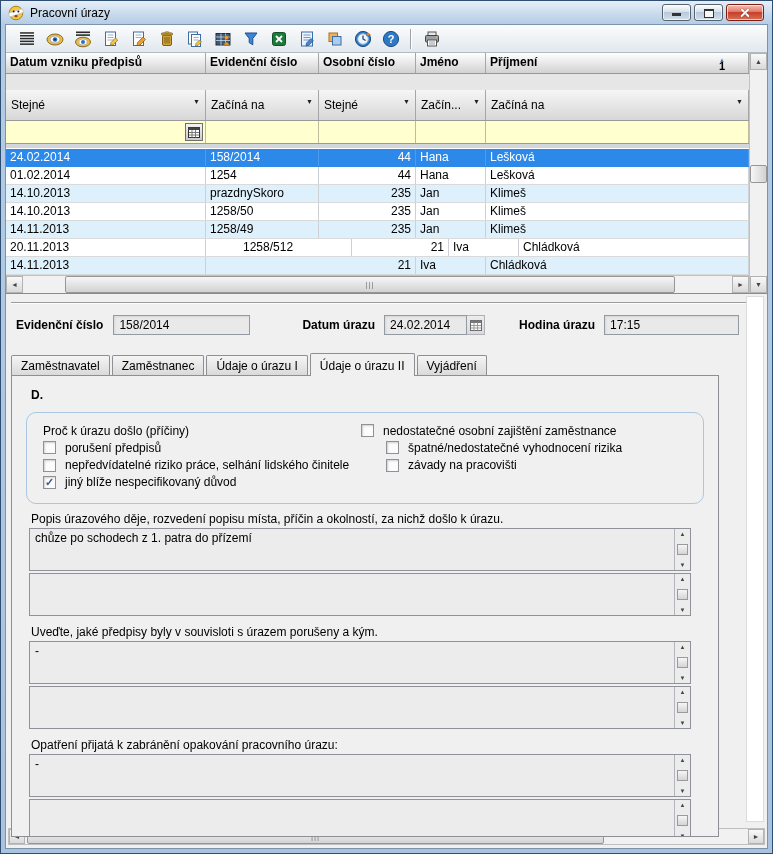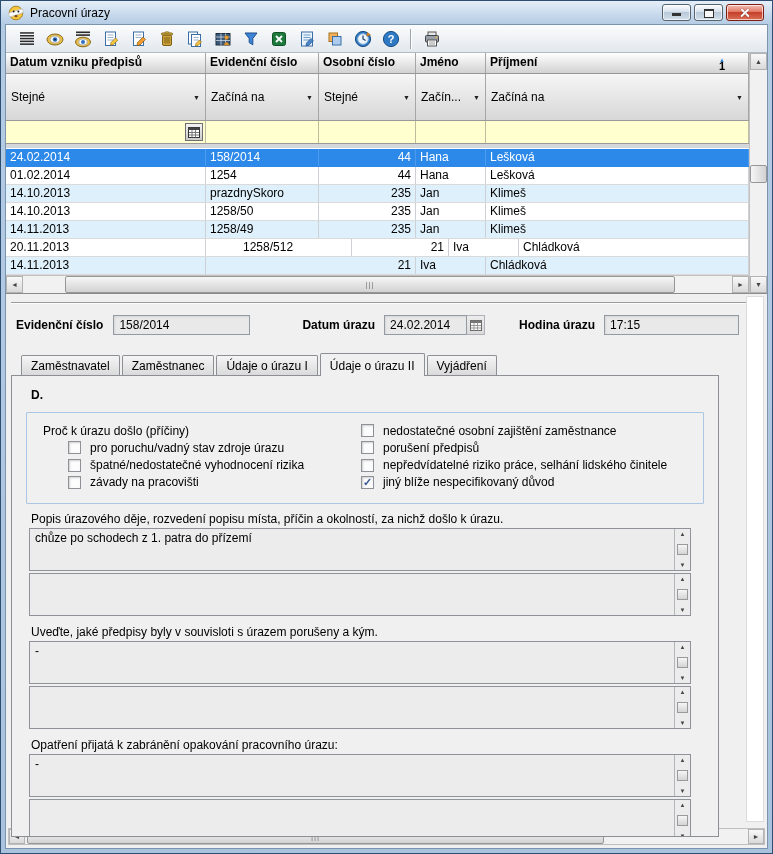--- a/index.html
+++ b/index.html
@@ -45,22 +45,22 @@
   .ghead { flex:0 0 20px; display:flex; position:relative; background:linear-gradient(#ffffff,#d2d2d2);
     border-bottom:1px solid #979797; }
   .ghcell { font-weight:bold; font-size:12px; line-height:19px; padding:0 4px; box-sizing:border-box;
     border-right:1px solid #a6a6a6; white-space:nowrap; overflow:hidden; }
   .colflex { flex:1; }
   .sortbadge { position:absolute; right:24px; top:0; height:20px; display:flex; flex-direction:column;
     align-items:center; justify-content:center; line-height:6px; }
   .sortbadge .sarr { font-size:6px; color:#2a7fd4; }
   .sortbadge .snum { font-size:11px; font-weight:bold; color:#000; }
   .gops { flex:0 0 21px; display:flex; border-bottom:1px solid #9a9a9a; background:#e6e6e6; }
-  .gocell { display:flex; align-items:center; font-size:12px; padding:16px 5px; box-sizing:border-box;
-    border-right:1px solid #a6a6a6; background:linear-gradient(#f6f6f6,#d7d7d7); white-space:nowrap; overflow:hidden; }
+  .gocell { display:flex; align-items:flex-start; font-size:12px; padding:8px 5px; box-sizing:border-box;
+    border-right:1px solid #a6a6a6; background:linear-gradient(#f6f6f6,#d7d7d7); white-space:nowrap; overflow:hidden;margin-top:16px; }
   .oparrow { margin-left:auto; font-size:7px; color:#222; padding-left:4px; }
   .gins { flex:0 0 22px; display:flex; background:#ffffd0; border-bottom:1px solid #9a9a9a; }
   .gfcell { box-sizing:border-box; border-right:1px solid #bdbd9d; display:flex; align-items:center;
     justify-content:flex-end; padding:1px 2px; }
   .calbtn { width:18px; height:18px; box-sizing:border-box; border:1px solid #6f6f6f;
     background:linear-gradient(#f4f4f4,#cbcbcb); display:flex; align-items:center; justify-content:center; }
   .gspacer { flex:0 0 4px; background:#d3d7dc; border-bottom:1px solid #ffffff; }
   .grows { flex:1; overflow:hidden; }
   .grow { height:18px; display:flex; font-size:12px; line-height:17px; border-bottom:1px solid #dadada;
     box-sizing:border-box; background:#fff; }
@@ -88,32 +88,32 @@
   
   .detail { flex:1; position:relative; background:#f0f0f0; }
   .divider { margin:8px 5px 0 5px; border-top:1px solid #9b9b9b; border-bottom:1px solid #fdfdfd; height:0; }
   .fields { display:flex; align-items:center; margin:10px 0 0 10px; height:22px; font-size:12px; }
   .flabel { font-weight:bold; white-space:nowrap; }
   .finput { height:20px; box-sizing:border-box; background:#e9e9e9; border:1px solid #949aa3;
     box-shadow:inset 1px 1px 2px rgba(0,0,0,.08); padding:1px 5px; font-size:12px; line-height:16px; }
   .calbtn2 { width:18px; height:20px; box-sizing:border-box; border:1px solid #949aa3; border-left:none;
     background:linear-gradient(#ececec,#d2d2d2); display:flex; align-items:center; justify-content:center; opacity:.7; }
 
-  .tabs { display:flex; align-items:flex-end; margin:16px 0 0 15px; height:23px; position:relative; z-index:2; }
+  .tabs { display:flex; align-items:flex-end; margin:16px 0 0 5px; height:23px; position:relative; z-index:2; }
   .tab { box-sizing:border-box; height:20px; padding:3px 9px 0 9px; margin-right:2px; font-size:12px;
     background:linear-gradient(#f5f5f5,#dadada); border:1px solid #8c8f93; border-bottom:none;
     border-radius:2px 2px 0 0; white-space:nowrap; }
   .tab.active { height:23px; padding-top:5px; background:#f0f0f0; margin-bottom:-1px; }
 
   .tabpanel { position:relative; z-index:1; margin-left:5px; width:708px; height:462px; box-sizing:border-box;
     border:1px solid #8c8f93; background:#f0f0f0; padding:8px 12px 0 12px; overflow:hidden; }
   .dheading { font-weight:bold; font-size:12px; margin:4px 0 10px 7px; }
 
   .causes-box { box-sizing:border-box; height:92px; margin:0 2px 8px 2px; padding:9px 0 12px 16px;
-    border:1px solid #a9c7e3; border-radius:1px; display:grid; grid-template-columns:318px 1fr;
+    border:1px solid #a9c7e3; border-radius:10px; display:grid; grid-template-columns:318px 1fr;
     align-items:center; font-size:12px; }
   .chkrow { display:flex; align-items:center; gap:9px; }
   .chkrow.indent { padding-left:25px; }
   .chk { flex:0 0 13px; width:13px; height:13px; box-sizing:border-box; background:#fcfcfc;
     border:1px solid #8e9297; box-shadow:inset 1px 1px 2px rgba(0,0,0,.18);
     font-size:11px; line-height:11px; text-align:center; color:#3c5a96; }
   .chk.checked::after { content:"✓"; font-weight:bold; }
   .chklabel { white-space:nowrap; }
 
   .tsec { margin:0 0 9px 5px; }
@@ -489,24 +489,20 @@
         </div>
 
       <div class="tabpanel">
         <div class="dheading">D.</div>
         <div class="causes-box" id="causes">
             <div class="cause-title">Proč k úrazu došlo (příčiny)</div>
             <div class="chkrow">
               <span class="chk"></span>
               <span class="chklabel">nedostatečné osobní zajištění zaměstnance</span>
             </div>
-            <div class="chkrow indent">
-              <span class="chk"></span>
-              <span class="chklabel">pro poruchu/vadný stav zdroje úrazu</span>
-            </div>
             <div class="chkrow">
               <span class="chk"></span>
               <span class="chklabel">porušení předpisů</span>
             </div>
             <div class="chkrow indent">
               <span class="chk"></span>
               <span class="chklabel">špatné/nedostatečné vyhodnocení rizika</span>
             </div>
             <div class="chkrow">
               <span class="chk"></span>

